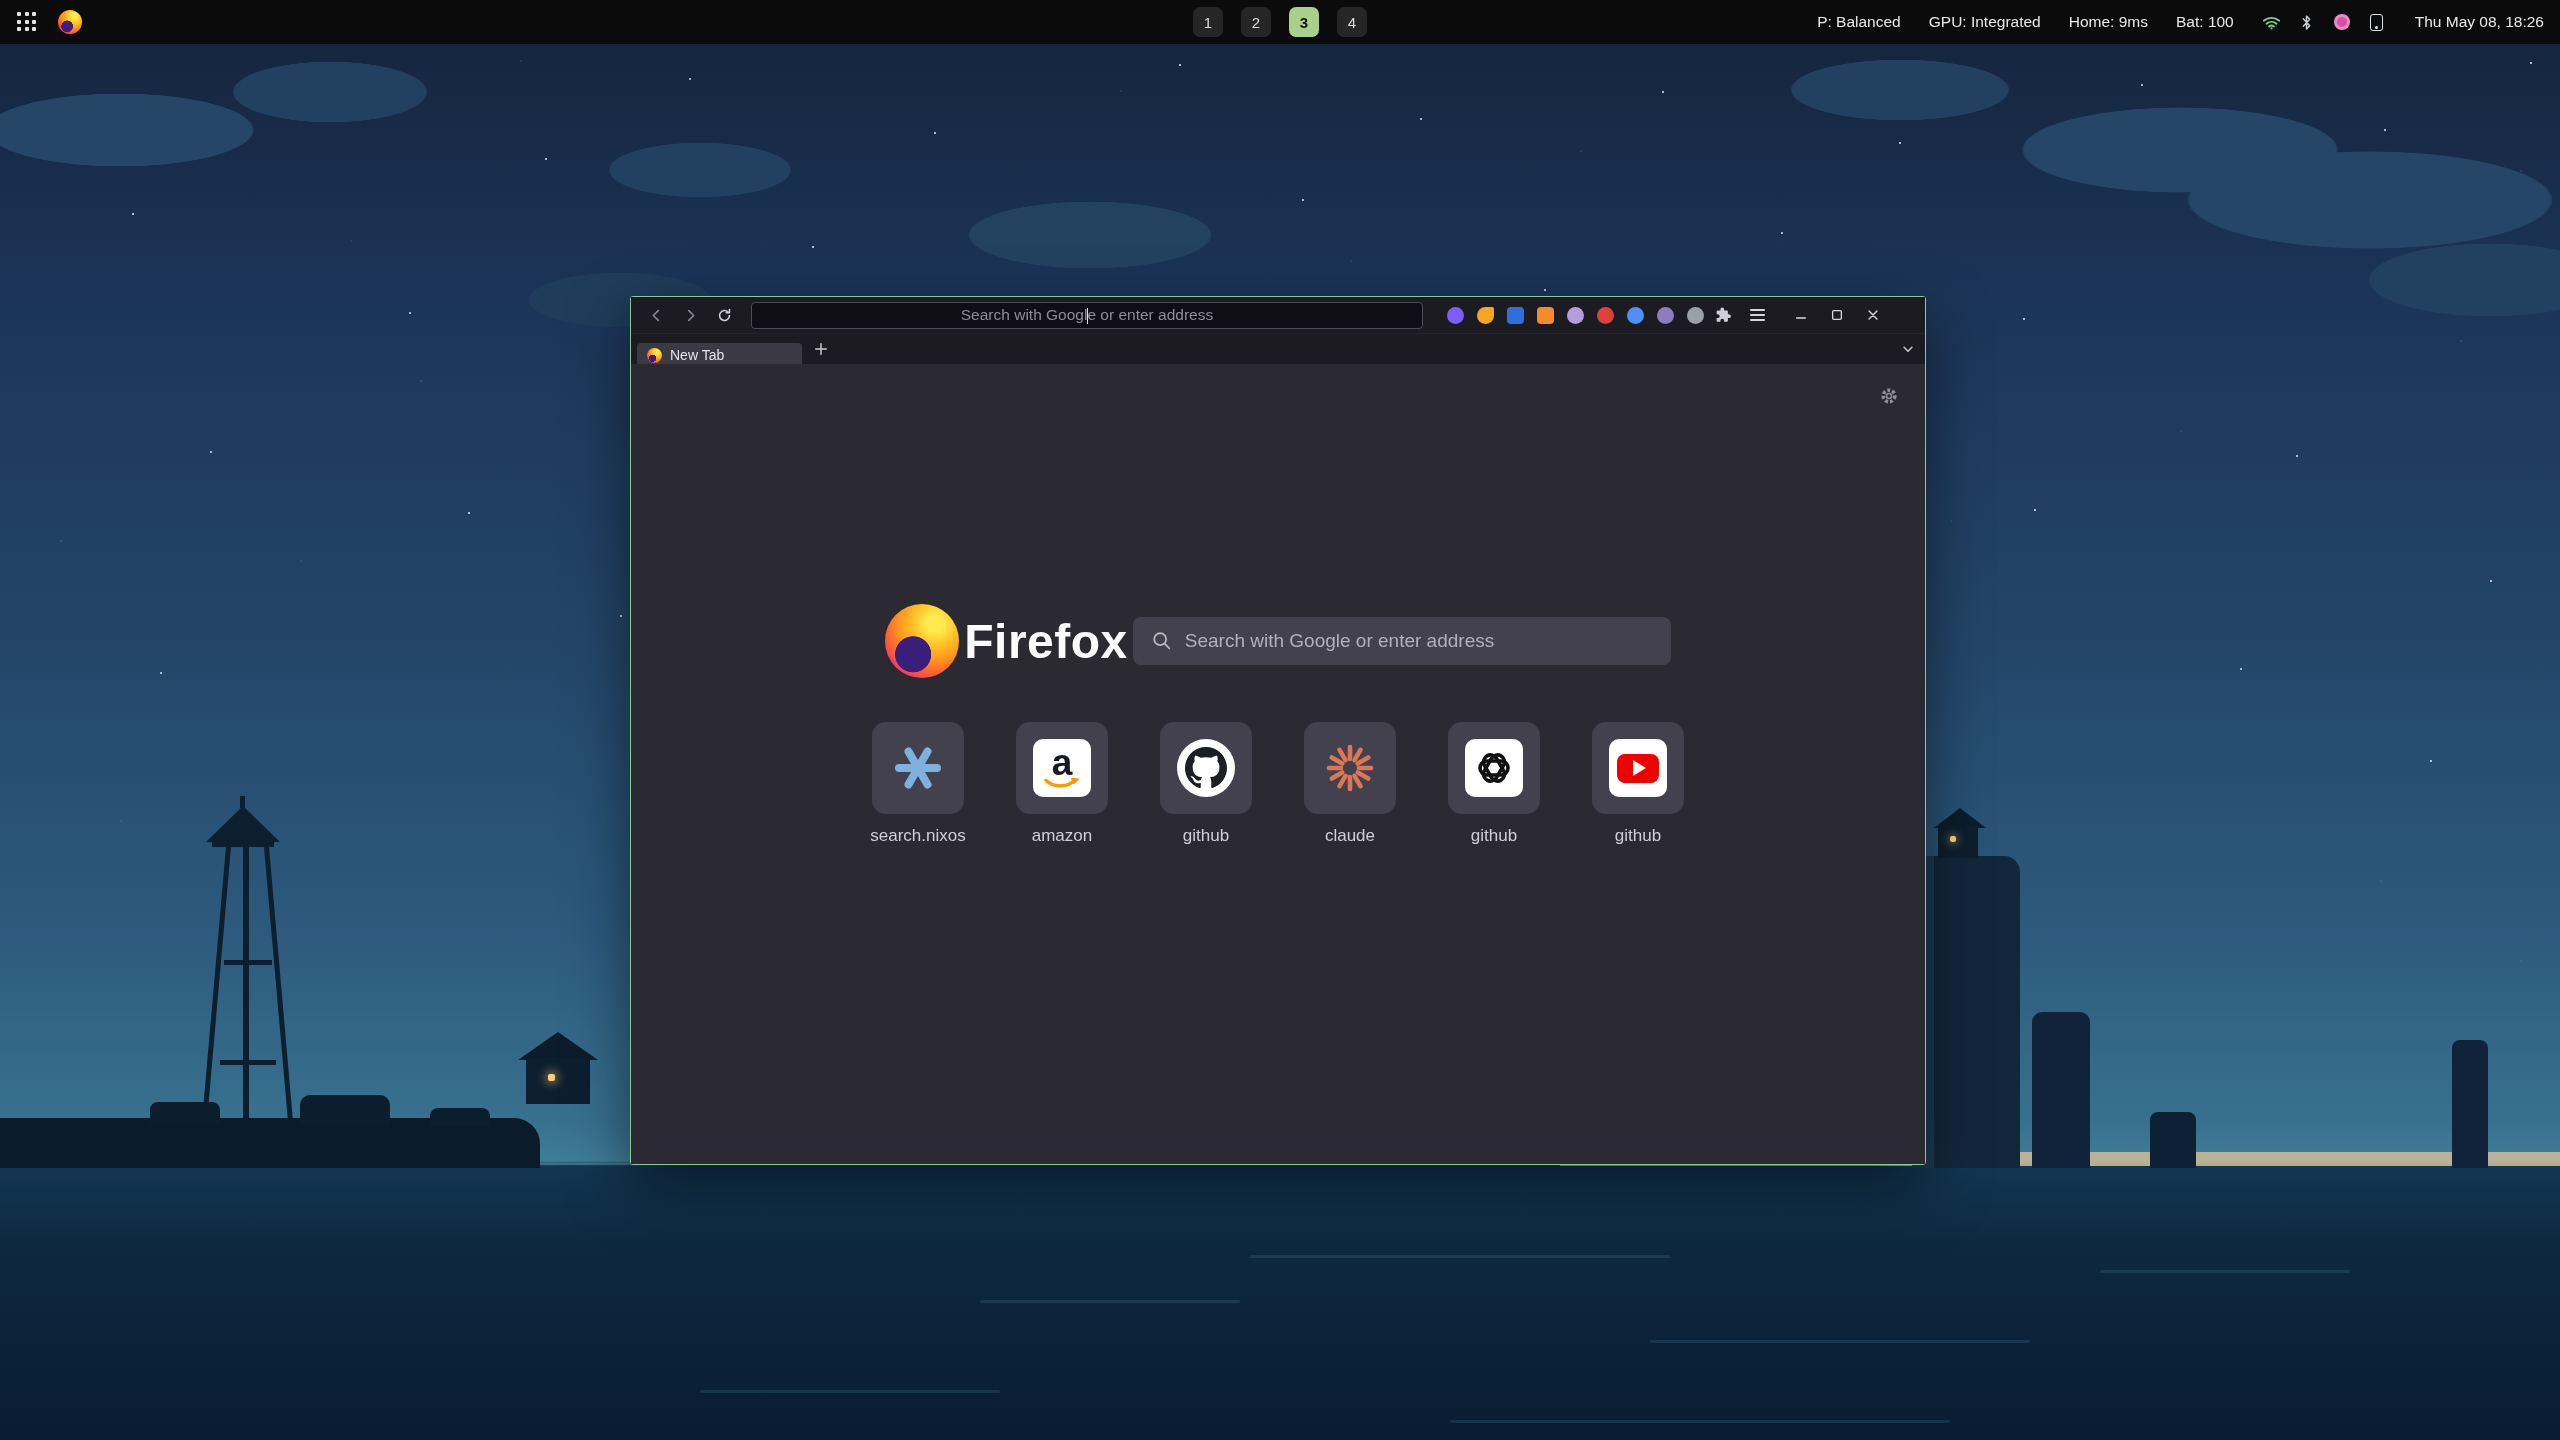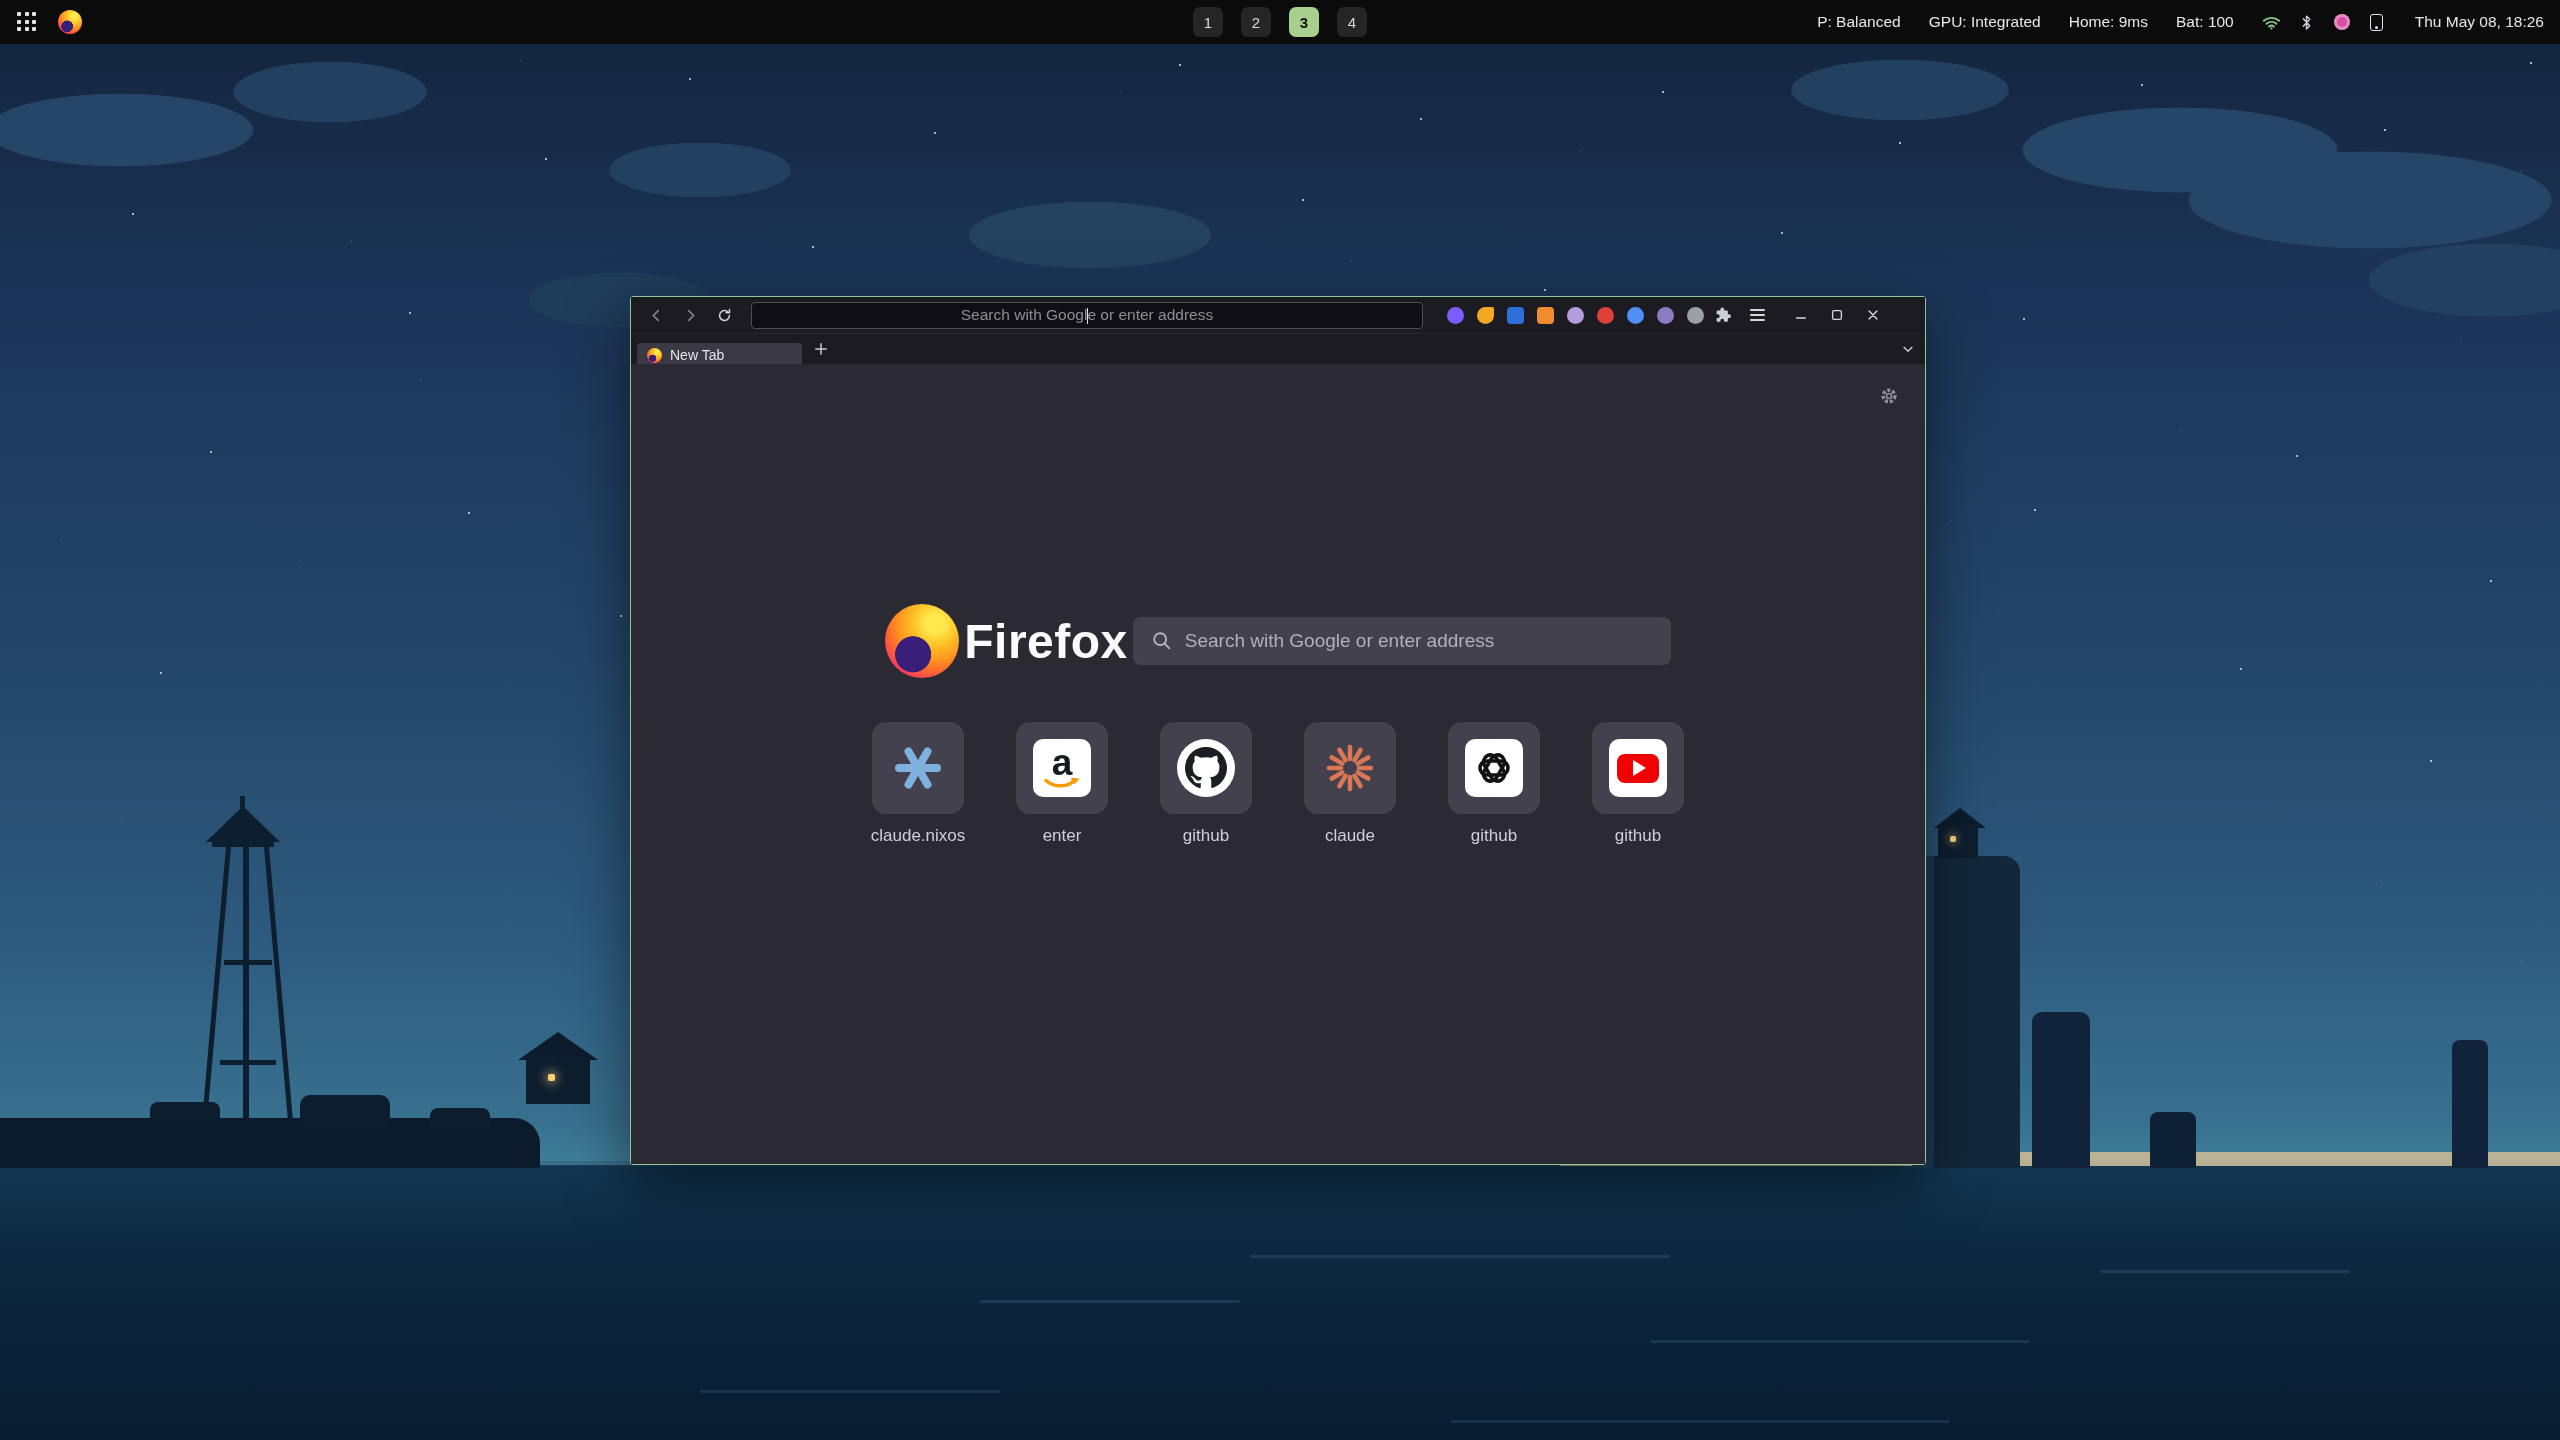--- a/index.html
+++ b/index.html
@@ -350,34 +350,34 @@
       <div class="shortcuts">
 
         <div class="shortcut">
           <div class="tile">
             <div class="nix-ast" style="color: rgb(126, 177, 221);">
                 <i></i>
                 <i></i>
                 <i></i>
               </div>
           </div>
-          <div class="sc-label">claude.nixos</div>
+          <div class="sc-label">search.nixos</div>
         </div>
 
         <div class="shortcut">
           <div class="tile">
             <div class="fav-sq">
               <span class="amz-a">a</span>
               <svg width="36" height="13" viewBox="0 0 36 13" fill="none" stroke-linecap="round" stroke-width="3.4" stroke="#ff9900" style="stroke: rgb(255, 153, 0);">
                 <path d="M2 2.5c8 7.5 23 7 29-1"></path>
                 <path d="M28.5 1l4.5 0.7-2.8 3" stroke-width="2.6"></path>
               </svg>
             </div>
           </div>
-          <div class="sc-label">enter</div>
+          <div class="sc-label">amazon</div>
         </div>
 
         <div class="shortcut">
           <div class="tile">
             <div class="fav-circle">
               <svg width="42" height="42" viewBox="0 0 16 16" fill="#1b1f23" style="fill: rgb(27, 31, 35);">
                 <path d="M8 0C3.58 0 0 3.58 0 8c0 3.54 2.29 6.53 5.47 7.59.4.07.55-.17.55-.38 0-.19-.01-.82-.01-1.49-2.01.37-2.53-.49-2.69-.94-.09-.23-.48-.94-.82-1.13-.28-.15-.68-.52-.01-.53.63-.01 1.08.58 1.23.82.72 1.21 1.87.87 2.33.66.07-.52.28-.87.51-1.07-1.78-.2-3.64-.89-3.64-3.95 0-.87.31-1.59.82-2.15-.08-.2-.36-1.02.08-2.12 0 0 .67-.21 2.2.82.64-.18 1.32-.27 2-.27s1.36.09 2 .27c1.53-1.04 2.2-.82 2.2-.82.44 1.1.16 1.92.08 2.12.51.56.82 1.27.82 2.15 0 3.07-1.87 3.75-3.65 3.95.29.25.54.73.54 1.48 0 1.07-.01 1.93-.01 2.2 0 .21.15.46.55.38A8.013 8.013 0 0 0 16 8c0-4.42-3.58-8-8-8z"></path>
               </svg>
             </div>
           </div>

